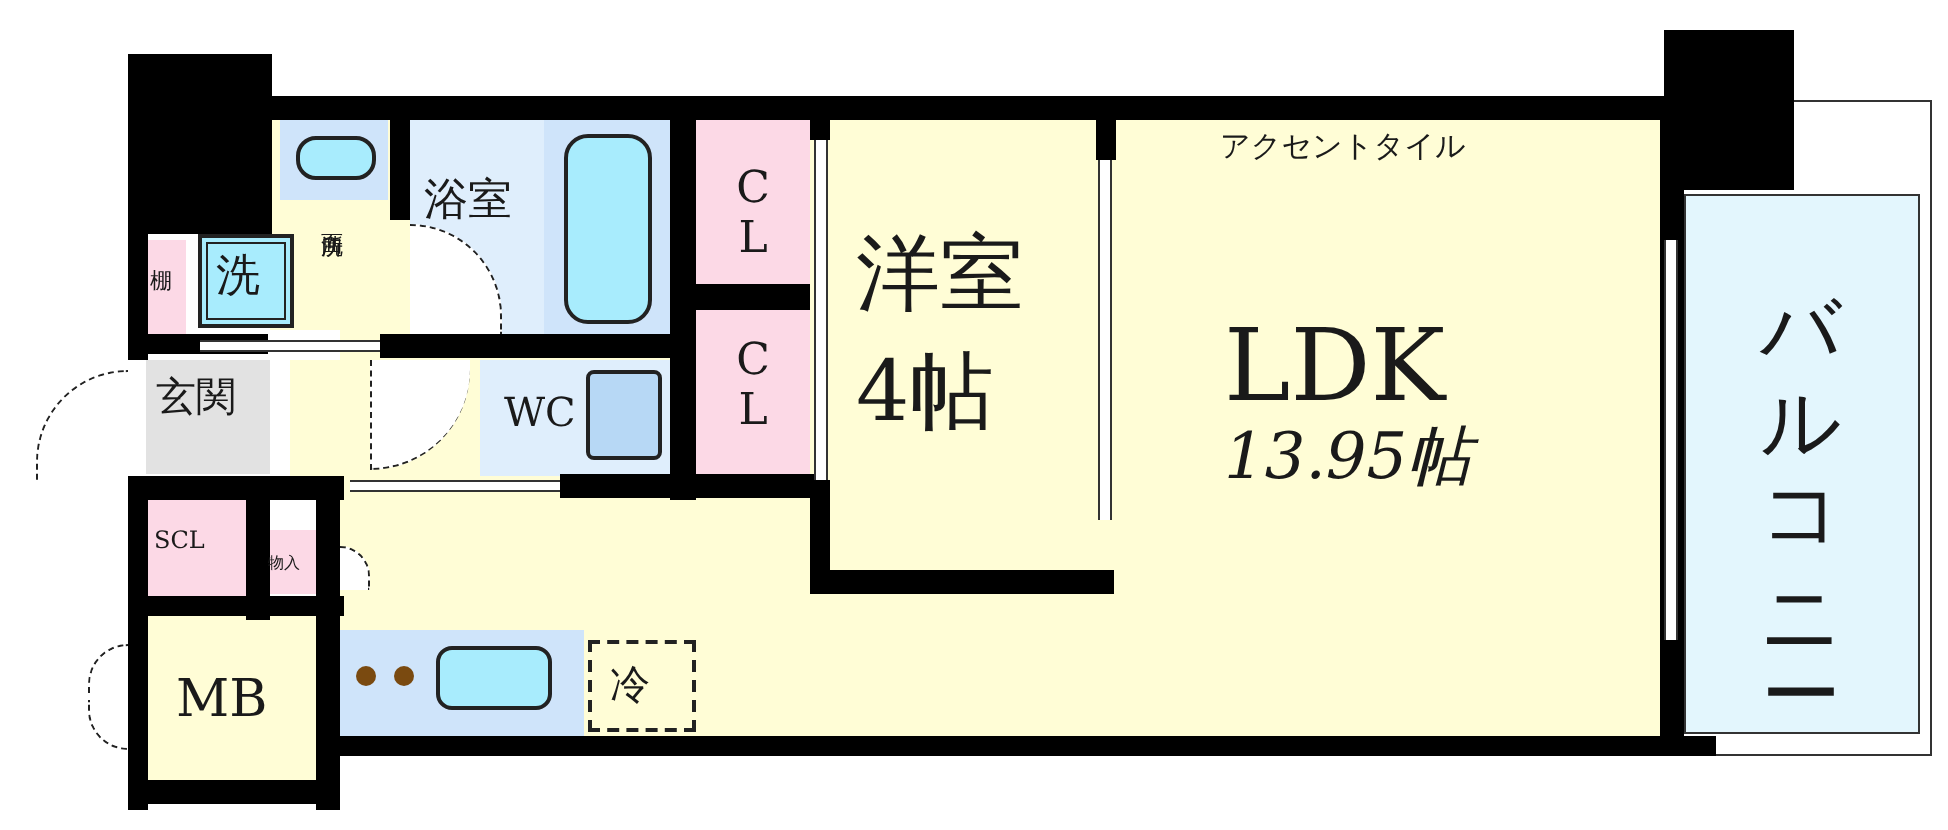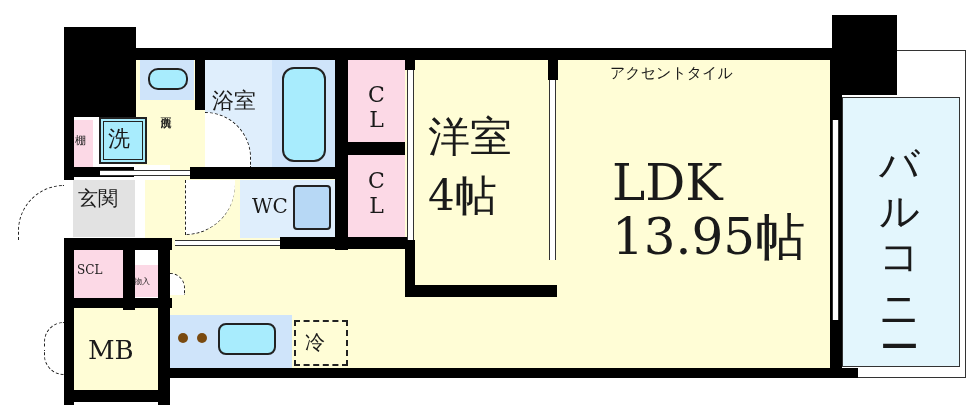--- a/index.html
+++ b/index.html
@@ -95,21 +95,21 @@
 
 <div class="fix" style="left:148px;top:68px;width:40px;height:22px;"></div>
 <div class="fix" style="left:282px;top:67px;width:44px;height:95px;border-radius:12px;"></div>
 <div class="fix" style="left:293px;top:185px;width:38px;height:45px;border-radius:4px;background:#b7d8f5;"></div>
 <div class="fix" style="left:218px;top:323px;width:58px;height:32px;border-radius:8px;"></div>
 <div class="abs" style="left:178px;top:333px;width:10px;height:10px;border-radius:50%;background:#7a4a10;"></div>
 <div class="abs" style="left:197px;top:333px;width:10px;height:10px;border-radius:50%;background:#7a4a10;"></div>
 
 <div class="lbl" style="left:610px;top:66px;font-size:15px;font-family:'DejaVu Sans',sans-serif;">アクセントタイル</div>
 <div class="lbl" style="left:612px;top:158px;font-size:50px;">LDK</div>
-<div class="lbl" style="left:612px;top:212px;font-size:50px;">13.95帖</div>
+<div class="lbl" style="left:612px;top:212px;font-size:32px;font-style:italic;">13.95帖</div>
 <div class="lbl" style="left:428px;top:116px;font-size:42px;">洋室</div>
 <div class="lbl" style="left:428px;top:175px;font-size:42px;">4帖</div>
 <div class="lbl" style="left:212px;top:90px;font-size:22px;">浴室</div>
 <div class="lbl vert" style="left:160px;top:108px;font-size:11px;">洗面所</div>
 <div class="lbl" style="left:108px;top:128px;font-size:22px;">洗</div>
 <div class="lbl" style="left:75px;top:135px;font-size:11px;">棚</div>
 <div class="lbl" style="left:78px;top:188px;font-size:20px;">玄関</div>
 <div class="lbl" style="left:252px;top:196px;font-size:20px;">WC</div>
 <div class="lbl vert" style="left:365px;top:82px;font-size:22px;text-orientation:upright;">CL</div>
 <div class="lbl vert" style="left:365px;top:168px;font-size:22px;text-orientation:upright;">CL</div>

